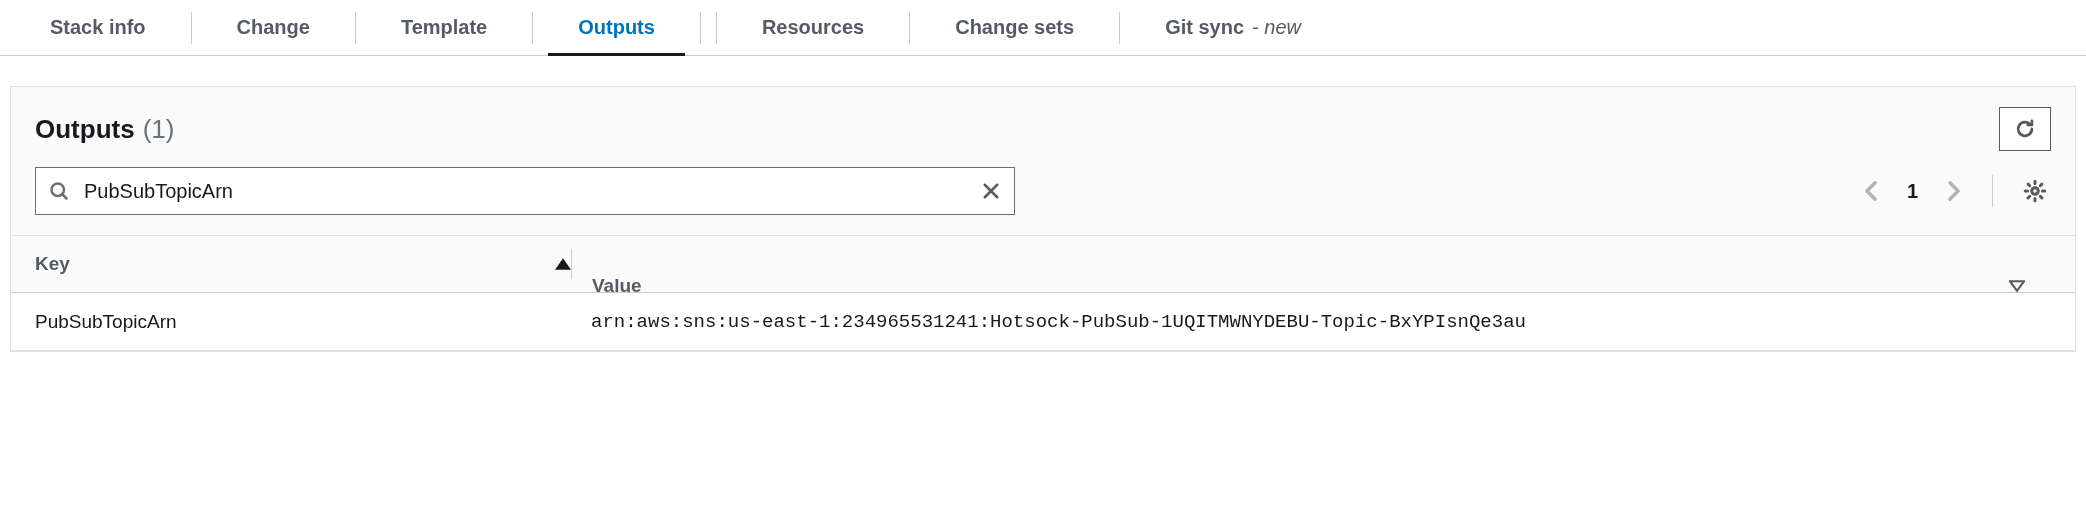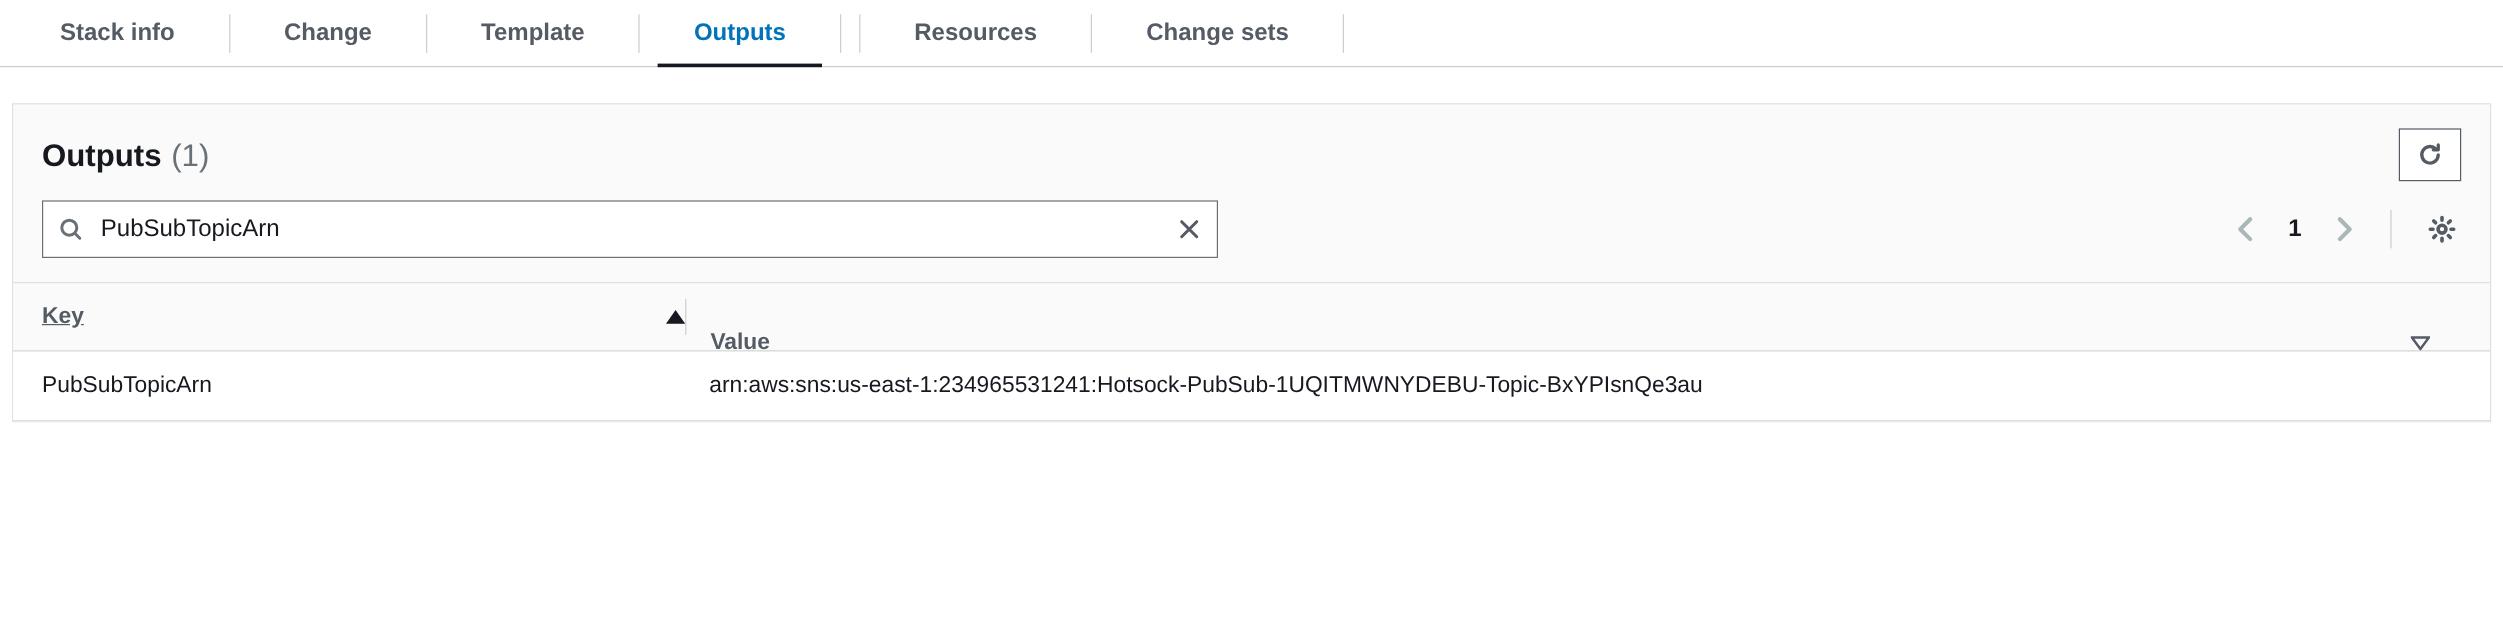--- a/index.html
+++ b/index.html
@@ -207,21 +207,20 @@
       align-items: center;
       font-size: 19px;
       font-weight: 700;
       color: #545b64;
       gap: 10px;
     }
     
     .th-key {
       width: 540px;
       padding-left: 4px;
-      text-decoration: underline;
     }
     
     .th-value {
       flex: 1;
       padding-right: 30px;
       margin-top: 43px;
     }
     
     .col-divider {
       width: 1px;
@@ -255,20 +254,21 @@
     }
     
     .td-key {
       width: 540px;
       padding-left: 4px;
     }
     
     .td-value {
       flex: 1;
       padding-left: 20px;
+      font-family: Liberation Mono, monospace;
     }
     
     svg {
       display: block;
     }
   </style>
 </head>
 <body>
 
 <div class="tabs-container">
@@ -290,20 +290,24 @@
   <div class="tab-divider"></div>
   <div class="tab-divider"></div>
   <button class="tab">
     <span>Resources</span>
   </button>
   <div class="tab-divider"></div>
   <button class="tab">
     <span>Change sets</span>
   </button>
   <div class="tab-divider"></div>
+  <button class="tab">
+    <span>Git sync</span>
+    <span class="tab-badge">- new</span>
+  </button>
 </div>
 
 <div class="panel">
 
   <div class="panel-header">
     <div class="panel-title-wrap">
       <span class="panel-title">Outputs</span>
       <span class="panel-count">(1)</span>
     </div>
     <button class="refresh-btn">

